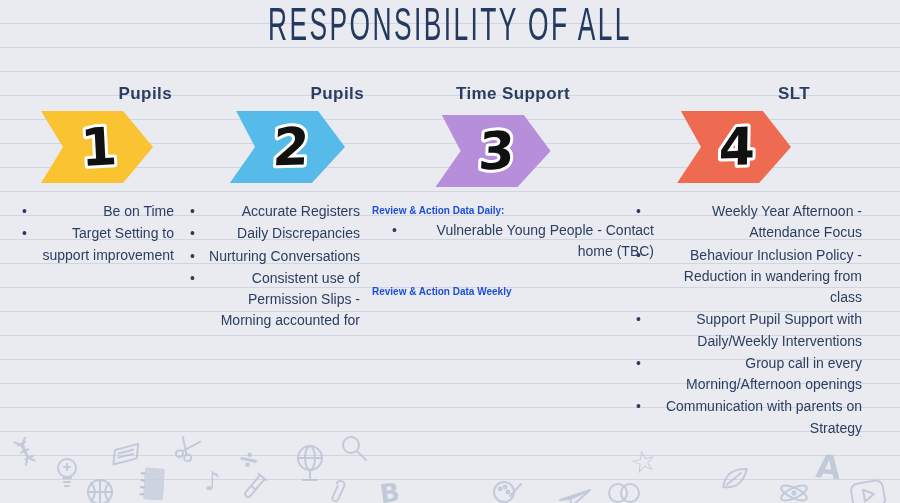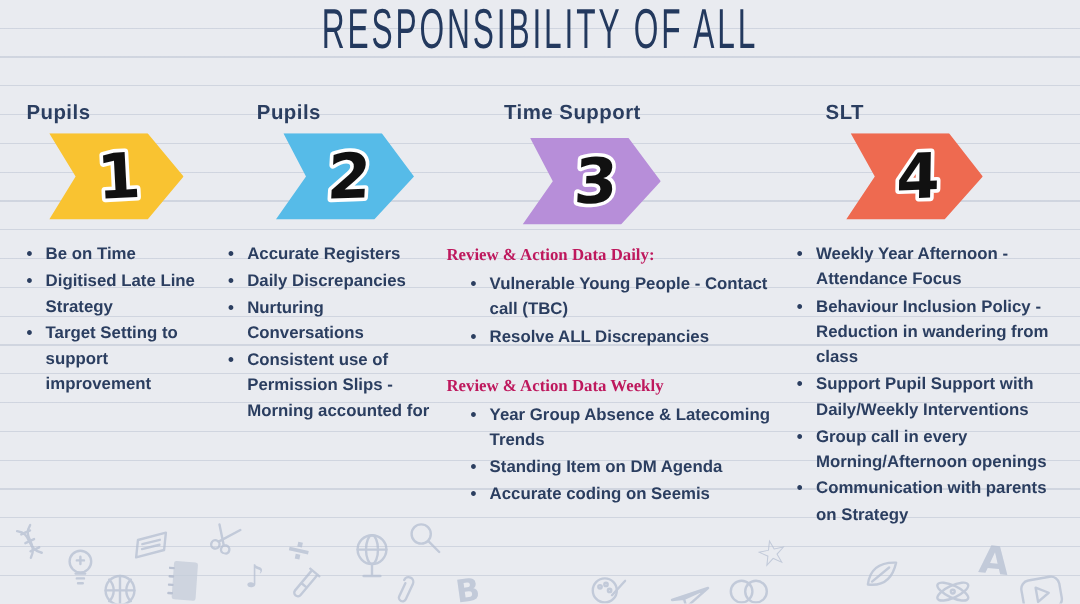--- a/index.html
+++ b/index.html
@@ -15,44 +15,44 @@
   .title{
     position:absolute;top:6px;left:0;width:900px;text-align:center;
     color:#23395e;font-size:33px;font-weight:400;letter-spacing:3px;
     transform:scale(.80,1.42);transform-origin:50% 20px;
     white-space:nowrap;
   }
   .column{position:absolute;top:84px;}
   .col-pupils{left:22px;width:168px;}
   .col-staff{left:190px;width:182px;}
   .col-support{left:372px;width:292px;}
-  .col-slt{left:664px;width:230px;}
-  .col-top{width:150px;text-align:left;}
+  .col-slt{left:636px;width:230px;}
+  .col-top{width:150px;text-align:right;}
   .col-pupils .col-top{margin-left:0px;}
   .col-staff  .col-top{margin-left:24px;}
   .col-support .col-top{margin-left:48px;}
   .col-slt    .col-top{margin-left:24px;}
   .col-header{color:#2b3e60;font-size:17px;font-weight:700;letter-spacing:.4px;}
   .arrow{display:block;margin:7px auto 0;}
   .col-staff .arrow{transform:skewX(-5deg);}
   .col-support .arrow{transform:skewX(-5deg) translateY(4px);}
   .col-slt .arrow{transform:skewX(-3deg);}
   .arrow text{
     font-family:"DejaVu Sans",sans-serif;font-size:52px;font-weight:700;
     fill:#111;stroke:#fff;stroke-width:6px;paint-order:stroke;stroke-linejoin:round;
     text-anchor:middle;
   }
   ul.bullets{list-style:none;margin:18px 0 0;padding:0;
-    color:#2b3e60;font-size:14px;font-weight:700;line-height:1.52;}
+    color:#2b3e60;font-size:14px;font-weight:400;line-height:1.52;text-align:right;}
   ul.bullets li{position:relative;padding-left:16px;margin:0 0 1px;}
   ul.bullets li::before{content:"•";position:absolute;left:0;top:0;}
   .col-pupils ul.bullets{width:152px;}
   .col-staff ul.bullets{width:170px;}
   .col-slt ul.bullets{width:226px;}
-  .section-heading{color:#be185d;font-size:14px;font-weight:700;line-height:1.5;font-family:Liberation Serif, serif;}
+  .section-heading{color:#1d4ed8;font-size:10px;font-weight:700;line-height:1.5;}
   .col-support .section{margin-top:20px;}
   .col-support .section + .section{margin-top:21px;}
   .col-support ul.bullets{margin-top:2px;margin-left:20px;width:262px;}
   
   .doodles{position:absolute;inset:0;pointer-events:none;}
   .doodle{position:absolute;color:#b5bfd2;opacity:.75;}
   .doodle.glyph{font-weight:700;font-family:"DejaVu Sans",sans-serif;}
   svg.doodle *{stroke:#b5bfd2;fill:none;stroke-width:2;stroke-linecap:round;stroke-linejoin:round;}
   svg.doodle .fillshape{fill:#c5cdda;stroke:none;}
 </style>
@@ -66,21 +66,20 @@
   <div class="column col-pupils">
     <div class="col-top">
       <div class="col-header">Pupils</div>
       <svg class="arrow" width="112" height="72" viewBox="0 0 112 72">
         <polygon points="0,0 82,0 112,36 82,72 0,72 22,36" fill="#f9c331"></polygon>
         <text x="58" y="54" transform="rotate(-3 58 36)">1</text>
       </svg>
     </div>
     <ul class="bullets">
       <li>Be on Time</li>
-      <li>Digitised Late Line Strategy</li>
       <li>Target Setting to support improvement</li>
     </ul>
   </div>
 
   <div class="column col-staff">
     <div class="col-top">
       <div class="col-header">Pupils</div>
       <svg class="arrow" width="112" height="72" viewBox="0 0 112 72">
         <polygon points="0,0 82,0 112,36 82,72 0,72 22,36" fill="#56bbe8"></polygon>
         <text x="58" y="54" transform="rotate(-2 58 36)">2</text>
@@ -98,31 +97,25 @@
     <div class="col-top">
       <div class="col-header">Time Support</div>
       <svg class="arrow" width="112" height="72" viewBox="0 0 112 72">
         <polygon points="0,0 82,0 112,36 82,72 0,72 22,36" fill="#b78ed9"></polygon>
         <text x="58" y="54" transform="rotate(-2 58 36)">3</text>
       </svg>
     </div>
     <div class="section">
       <div class="section-heading">Review &amp; Action Data Daily:</div>
       <ul class="bullets">
-        <li>Vulnerable Young People - Contact call (TBC)</li>
-        <li>Resolve ALL Discrepancies</li>
+        <li>Vulnerable Young People - Contact home (TBC)</li>
       </ul>
     </div>
     <div class="section">
       <div class="section-heading">Review &amp; Action Data Weekly</div>
-      <ul class="bullets">
-        <li>Year Group Absence &amp; Latecoming Trends</li>
-        <li>Standing Item on DM Agenda</li>
-        <li>Accurate coding on Seemis</li>
-      </ul>
     </div>
   </div>
 
   <div class="column col-slt">
     <div class="col-top">
       <div class="col-header">SLT</div>
       <svg class="arrow" width="112" height="72" viewBox="0 0 112 72">
         <polygon points="0,0 82,0 112,36 82,72 0,72 22,36" fill="#ee6a50"></polygon>
         <text x="58" y="54" transform="rotate(-2 58 36)">4</text>
       </svg>

